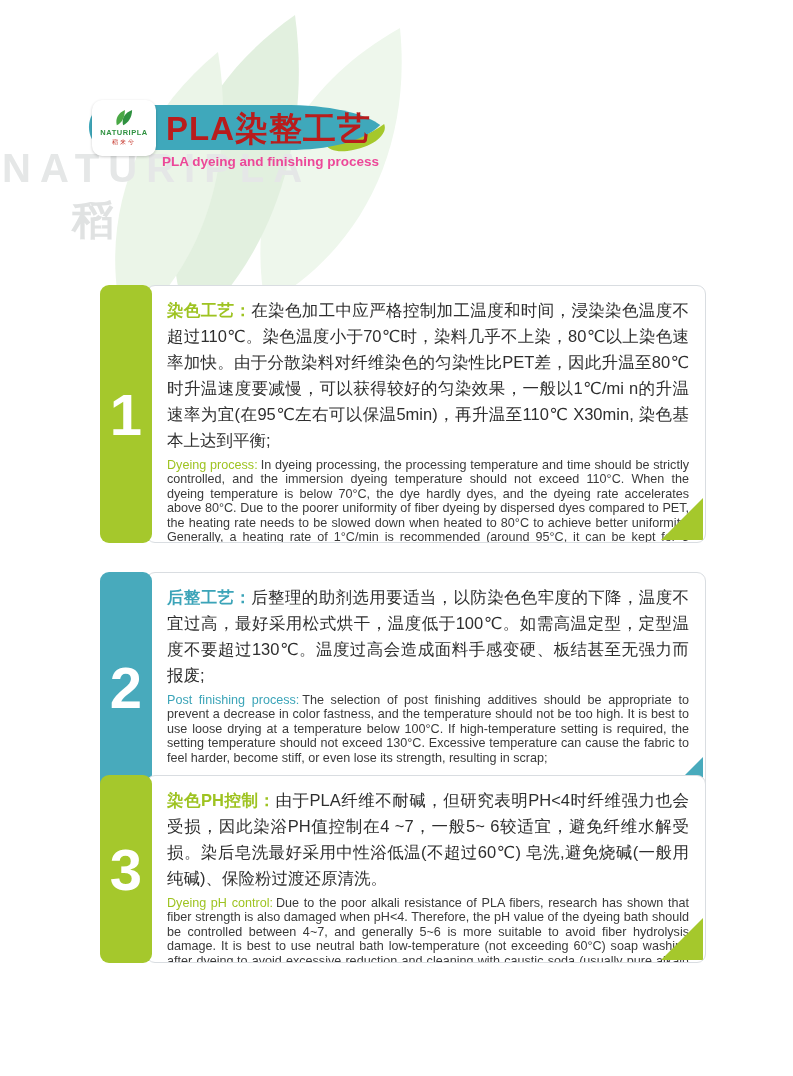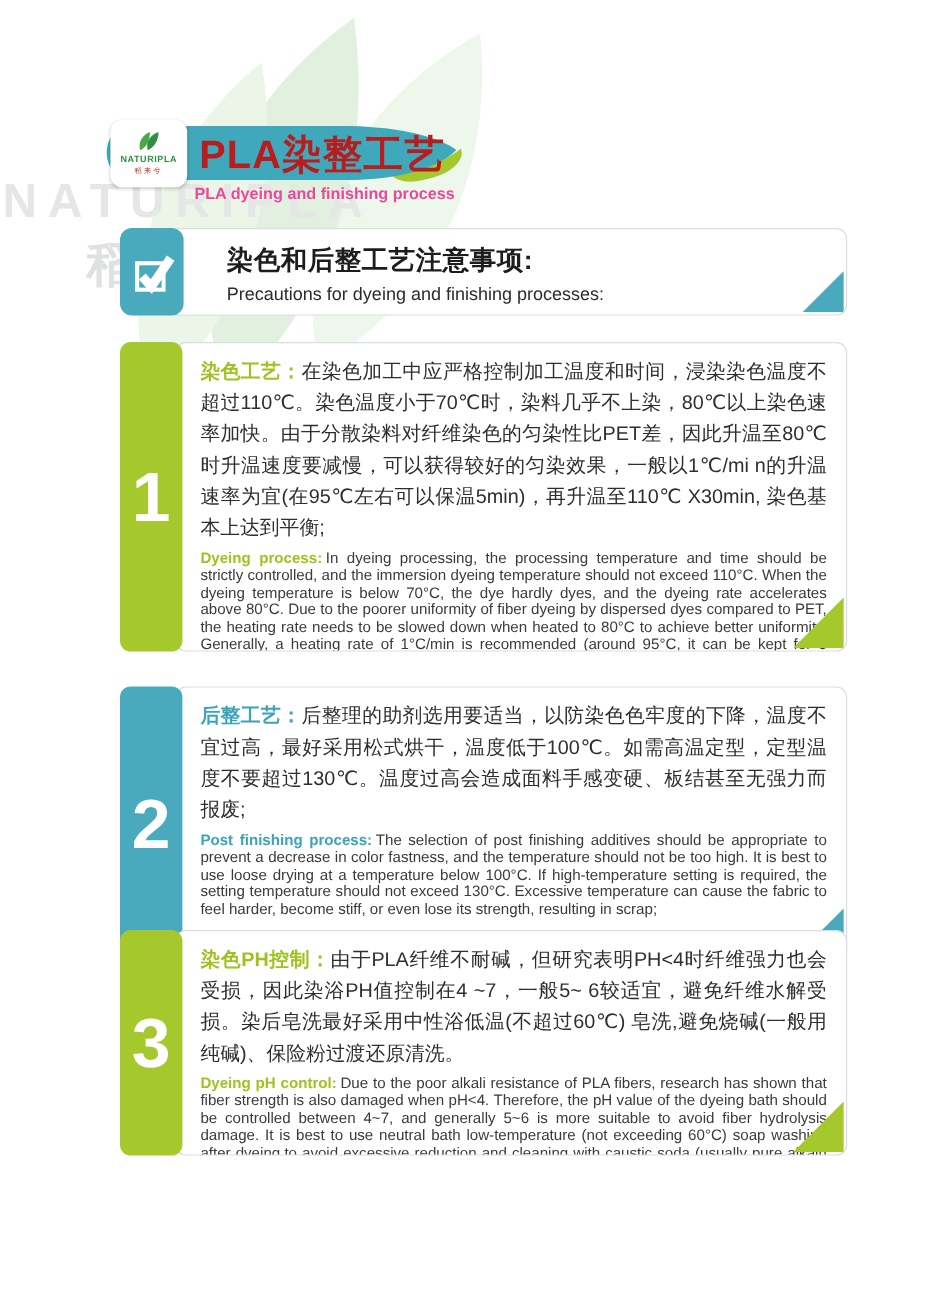--- a/index.html
+++ b/index.html
@@ -65,21 +65,21 @@
   .header-title{font-size:22px;font-weight:700;color:#1d1d1d;margin:0;letter-spacing:.5px;}
   .header-subtitle{font-size:15px;color:#2b2b2b;margin:5px 0 0 0;}
   .header-row .corner-tri{border-left-width:34px;border-bottom-width:34px;}
   
   .row-1{top:285px;height:258px;}
   .row-2{top:572px;height:230px;}
   .row-3{top:775px;height:188px;}
   .zh{font-size:16.5px;line-height:26px;margin:2px 0 5px 0;color:#2e2e2e;text-align:justify;}
   .zh .label{font-weight:700;}
   .en{font-size:12.6px;line-height:14.4px;margin:0;color:#3a3a3a;text-align:justify;}
-  .en .label{font-weight:700;margin-right:3px;}
+  .en .label{font-weight:400;margin-right:3px;}
 </style>
 </head>
 <body>
 
 <div class="page">
 
   <svg class="wm-leaves" viewBox="0 0 400 340" aria-hidden="true">
     <path d="M235 305 C215 190 260 90 370 28 C382 150 330 252 235 305 Z" fill="#eef7ec"></path>
     <path d="M160 330 C118 210 152 95 265 15 C282 140 242 258 160 330 Z" fill="#e2f0df"></path>
     <path d="M95 332 C68 232 96 128 188 52 C206 160 176 266 95 332 Z" fill="#ebf5e8"></path>
@@ -97,33 +97,20 @@
         <path d="M4 18 C2 10 6 4 13 1 C13 9 10 15 4 18 Z" fill="#4aa845"></path>
         <path d="M11 18 C9 10 13 4 21 1 C21 9 17 15 11 18 Z" fill="#2f9140"></path>
       </svg>
       <div class="logo-brand">NATURIPLA</div>
       <div class="logo-sub">稻来兮</div>
     </div>
     <div class="banner-title">PLA染整工艺</div>
     <div class="banner-subtitle">PLA dyeing and finishing process</div>
   </div>
 
-  <div class="row header-row accent-teal">
-    <div class="content-box">
-      <p class="header-title">染色和后整工艺注意事项:</p>
-      <p class="header-subtitle">Precautions for dyeing and finishing processes:</p>
-      <div class="corner-tri"></div>
-    </div>
-    <div class="check-block">
-      <svg viewBox="0 0 52 52" aria-hidden="true">
-        <rect x="11" y="17" width="26" height="26" fill="none" stroke="#fff" stroke-width="4"></rect>
-        <path d="M16 30 L25 40 L44 12" fill="none" stroke="#fff" stroke-width="9"></path>
-      </svg>
-    </div>
-  </div>
 
   <div class="row row-1 accent-green">
     <div class="content-box">
       <p class="zh"><span class="label">染色工艺：</span><span>在染色加工中应严格控制加工温度和时间，浸染染色温度不超过110℃。染色温度小于70℃时，染料几乎不上染，80℃以上染色速率加快。由于分散染料对纤维染色的匀染性比PET差，因此升温至80℃时升温速度要减慢，可以获得较好的匀染效果，一般以1℃/mi n的升温速率为宜(在95℃左右可以保温5min)，再升温至110℃ X30min, 染色基本上达到平衡;</span></p>
       <p class="en"><span class="label">Dyeing process:</span><span>In dyeing processing, the processing temperature and time should be strictly controlled, and the immersion dyeing temperature should not exceed 110°C. When the dyeing temperature is below 70°C, the dye hardly dyes, and the dyeing rate accelerates above 80°C. Due to the poorer uniformity of fiber dyeing by dispersed dyes compared to PET, the heating rate needs to be slowed down when heated to 80°C to achieve better uniformity. Generally, a heating rate of 1°C/min is recommended (around 95°C, it can be kept for 5 minutes), and then heated to 110°C X30 minutes to achieve basic balance in dyeing;</span></p>
       <div class="corner-tri"></div>
     </div>
     <div class="num-block">1</div>
   </div>
 

